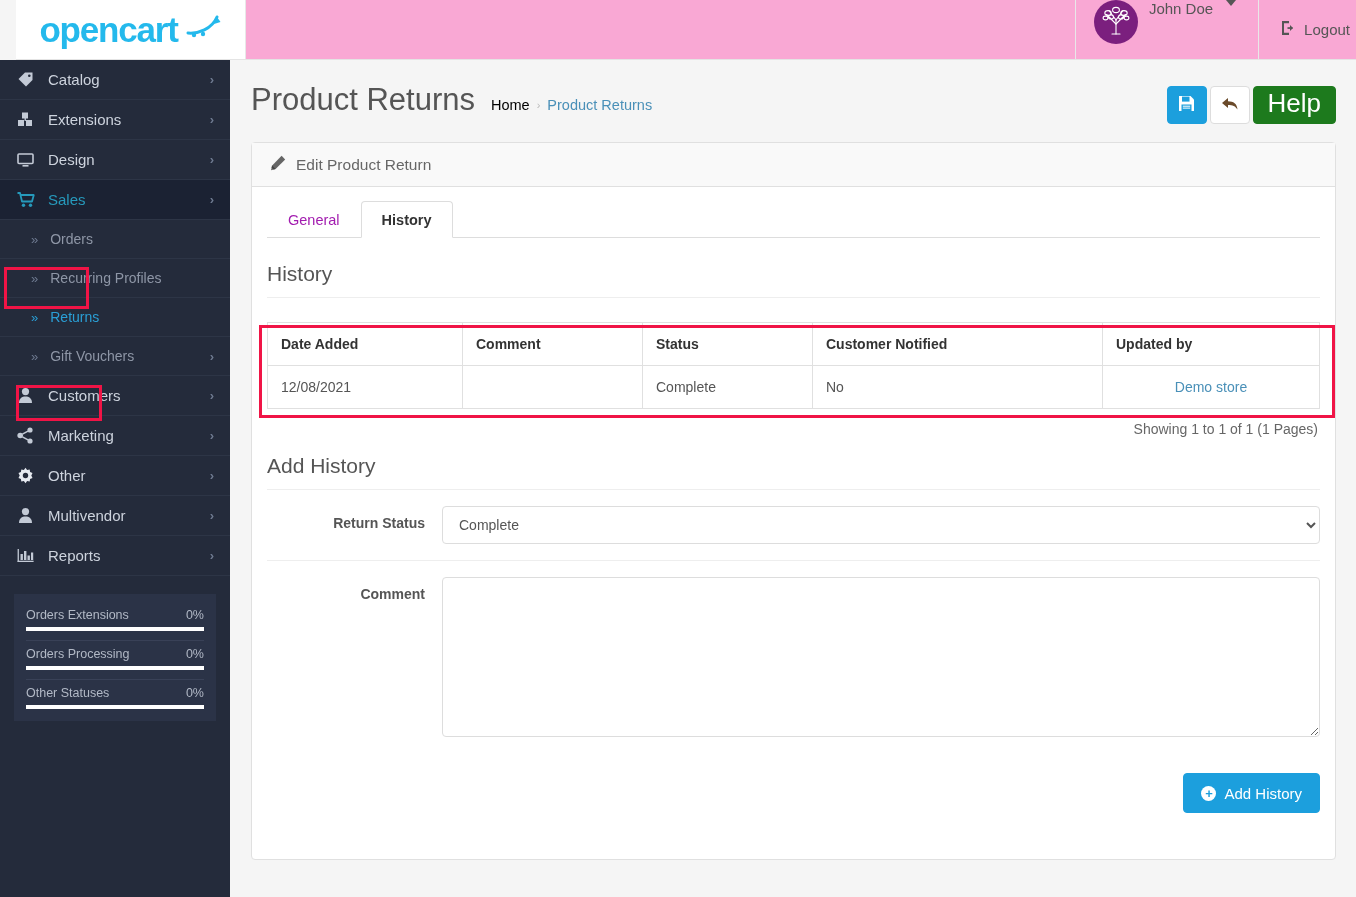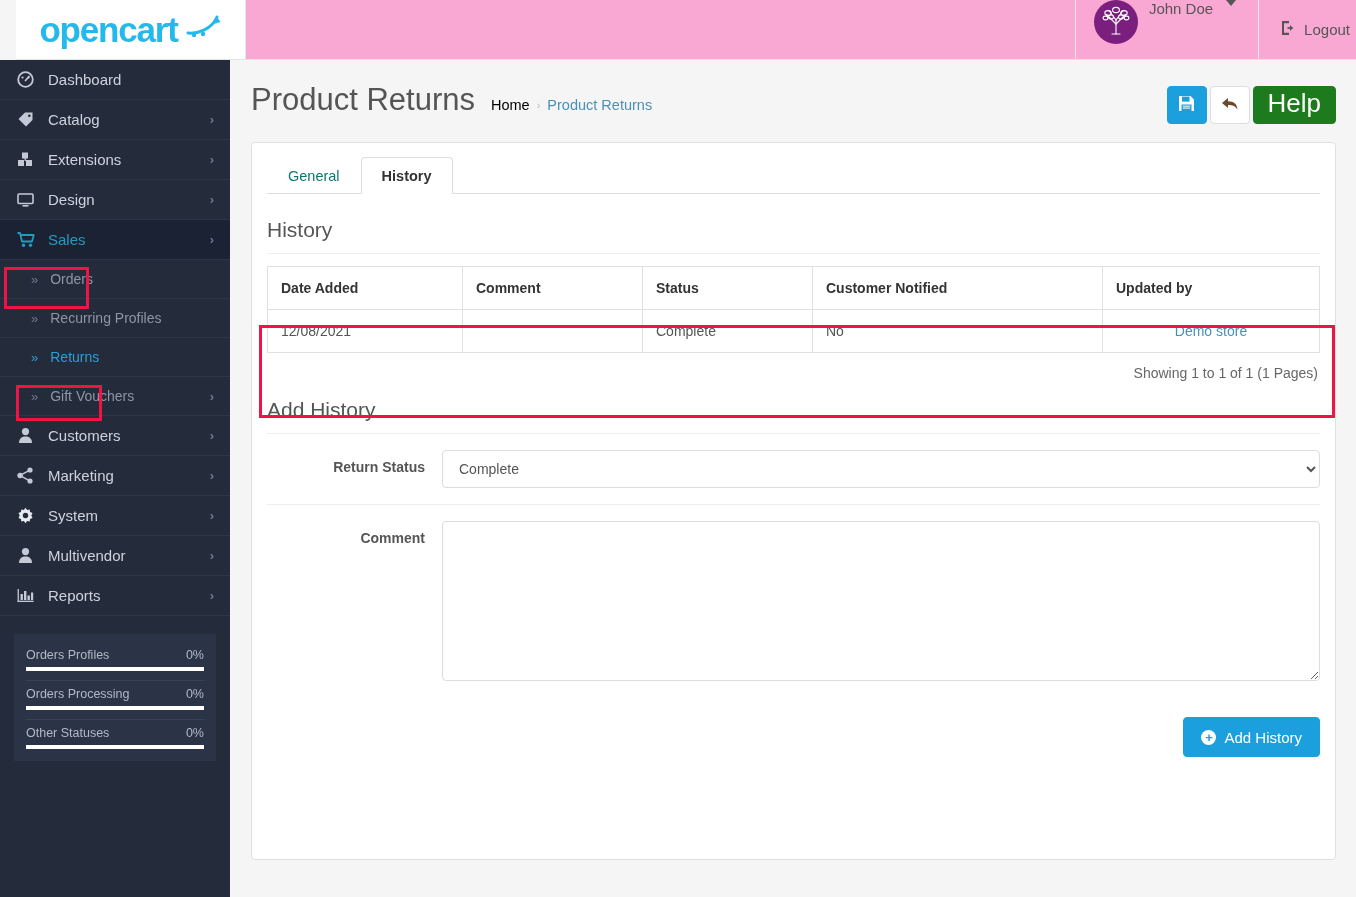--- a/index.html
+++ b/index.html
@@ -175,39 +175,39 @@
     border-bottom: 1px solid #e0e0e0;
     background: #f9f9f9;
     font-size: 15.5px; color: #666;
   }
   #panel-body { padding: 14px 15px 0 15px; }
 
   
   .tabs { display: flex; border-bottom: 1px solid #ddd; padding-left: 0px; }
   .tab {
     padding: 10px 20px 9px 20px; font-size: 14.5px;
-    color: #0f766e; cursor: pointer;
+    color: #a21caf; cursor: pointer;
     border: 1px solid transparent; border-bottom: none;
     margin-bottom: -1px; border-radius: 4px 4px 0 0;
   }
   .tab.active {
     background: #fff; color: #333; font-weight: bold;
     border-color: #ddd; border-bottom: 1px solid #fff;
   }
 
   .sec-title {
     font-size: 21px; color: #555; font-weight: normal;
     padding: 24px 0 11px 0; margin: 0 0 0 0;
     border-bottom: 1px solid #eee;
   }
 
   
   table.hist {
     width: 100%; border-collapse: collapse;
-    margin-top: 12px; font-size: 14px;
+    margin-top: 24px; font-size: 14px;
   }
   table.hist th {
     text-align: left; font-weight: bold; color: #333;
     padding: 13px 13px; border: 1px solid #e0e0e0;
     background: #fff; font-size: 14px;
   }
   table.hist td {
     padding: 13px 13px; border: 1px solid #e0e0e0; color: #555;
   }
   th.col-updated, td.col-updated { text-align: center; }
@@ -317,31 +317,20 @@
         <path d="M9 5 L12 8 L9 11 Z" fill="#555"></path>
         <rect x="6.5" y="7.2" width="5" height="1.7" fill="#555"></rect>
       </svg>
     </span>
     <span>Logout</span>
   </div>
 </div>
 
 <div id="sidebar">
 
-  <div class="nav-item">
-    <span class="nav-ico">
-      <svg width="17" height="17" viewBox="0 0 17 17">
-          <circle cx="8.5" cy="8.5" r="7.3" fill="none" stroke="#c3cad6" stroke-width="1.8"></circle>
-          <circle cx="5.5" cy="6.5" r="1.1" fill="#c3cad6"></circle>
-          <circle cx="11.5" cy="6.5" r="1.1" fill="#c3cad6"></circle>
-          <path d="M8.5 9.5 L12 5.5" stroke="#c3cad6" stroke-width="1.7" stroke-linecap="round"></path>
-        </svg>
-    </span>
-    <span class="nav-label">Dashboard</span>
-  </div>
 
   <div class="nav-item">
     <span class="nav-ico">
       <svg width="17" height="17" viewBox="0 0 17 17">
           <path d="M1.5 8 L8 1.5 L15.5 1.5 L15.5 9 L9 15.5 Z" fill="#c3cad6"></path>
           <circle cx="12.3" cy="4.7" r="1.3" fill="#242b3b"></circle>
         </svg>
     </span>
     <span class="nav-label">Catalog</span>
     <span class="chev">›</span>
@@ -425,21 +414,21 @@
     <span class="chev">›</span>
   </div>
 
   <div class="nav-item">
     <span class="nav-ico">
       <svg width="17" height="17" viewBox="0 0 17 17">
           <path d="M8.5 0.8 L10.1 3 L12.7 2.4 L13.1 5 L15.5 6.1 L14.3 8.5 L15.5 10.9 L13.1 12 L12.7 14.6 L10.1 14 L8.5 16.2 L6.9 14 L4.3 14.6 L3.9 12 L1.5 10.9 L2.7 8.5 L1.5 6.1 L3.9 5 L4.3 2.4 L6.9 3 Z" fill="#e6eaf0"></path>
           <circle cx="8.5" cy="8.5" r="2.7" fill="#242b3b"></circle>
         </svg>
     </span>
-    <span class="nav-label">System</span>
+    <span class="nav-label">Other</span>
     <span class="chev">›</span>
   </div>
 
   <div class="nav-item">
     <span class="nav-ico">
       <svg width="15" height="17" viewBox="0 0 15 17">
           <circle cx="7.5" cy="4.6" r="3.6" fill="#c3cad6"></circle>
           <path d="M1 16 C1 11.2 4 9.4 7.5 9.4 C11 9.4 14 11.2 14 16 Z" fill="#c3cad6"></path>
         </svg>
     </span>
@@ -458,21 +447,21 @@
           <rect x="14" y="5.5" width="2.2" height="7.5" fill="#c3cad6"></rect>
         </svg>
     </span>
     <span class="nav-label">Reports</span>
     <span class="chev">›</span>
   </div>
 
   <div id="stats">
     <div class="stat-row">
       <div class="stat-top">
-        <span>Orders Profiles</span>
+        <span>Orders Extensions</span>
         <span>0%</span>
       </div>
       <div class="stat-track" aria-valuenow="0"></div>
     </div>
     <div class="stat-sep"></div>
     <div class="stat-row">
       <div class="stat-top">
         <span>Orders Processing</span>
         <span>0%</span>
       </div>
@@ -520,20 +509,29 @@
           <svg width="18" height="16" viewBox="0 0 18 16">
               <path d="M7 2 L7 5.2 C12.5 5.3 16 7.6 16.5 13.5 C14.5 10 11.5 8.9 7 8.9 L7 12 L1 7 Z" fill="#6a4a2a"></path>
             </svg>
         </span>
       </button>
       <button class="btn btn-help">Help</button>
     </div>
   </div>
 
   <div id="panel">
+    <div id="panel-head">
+      <span>
+        <svg width="16" height="16" viewBox="0 0 16 16">
+            <path d="M11.6 0.8 L15.2 4.4 L5.6 14 L1 15.2 L2.2 10.6 Z" fill="#666"></path>
+            <path d="M2.2 10.6 L5.6 14 L3.6 14.6 L1.5 12.5 Z" fill="#444"></path>
+          </svg>
+      </span>
+      <span>Edit Product Return</span>
+    </div>
 
     <div id="panel-body">
       <div class="tabs">
         <div class="tab">General</div>
         <div class="tab active">History</div>
       </div>
 
       <div class="sec-title">History</div>
 
       <table class="hist">

